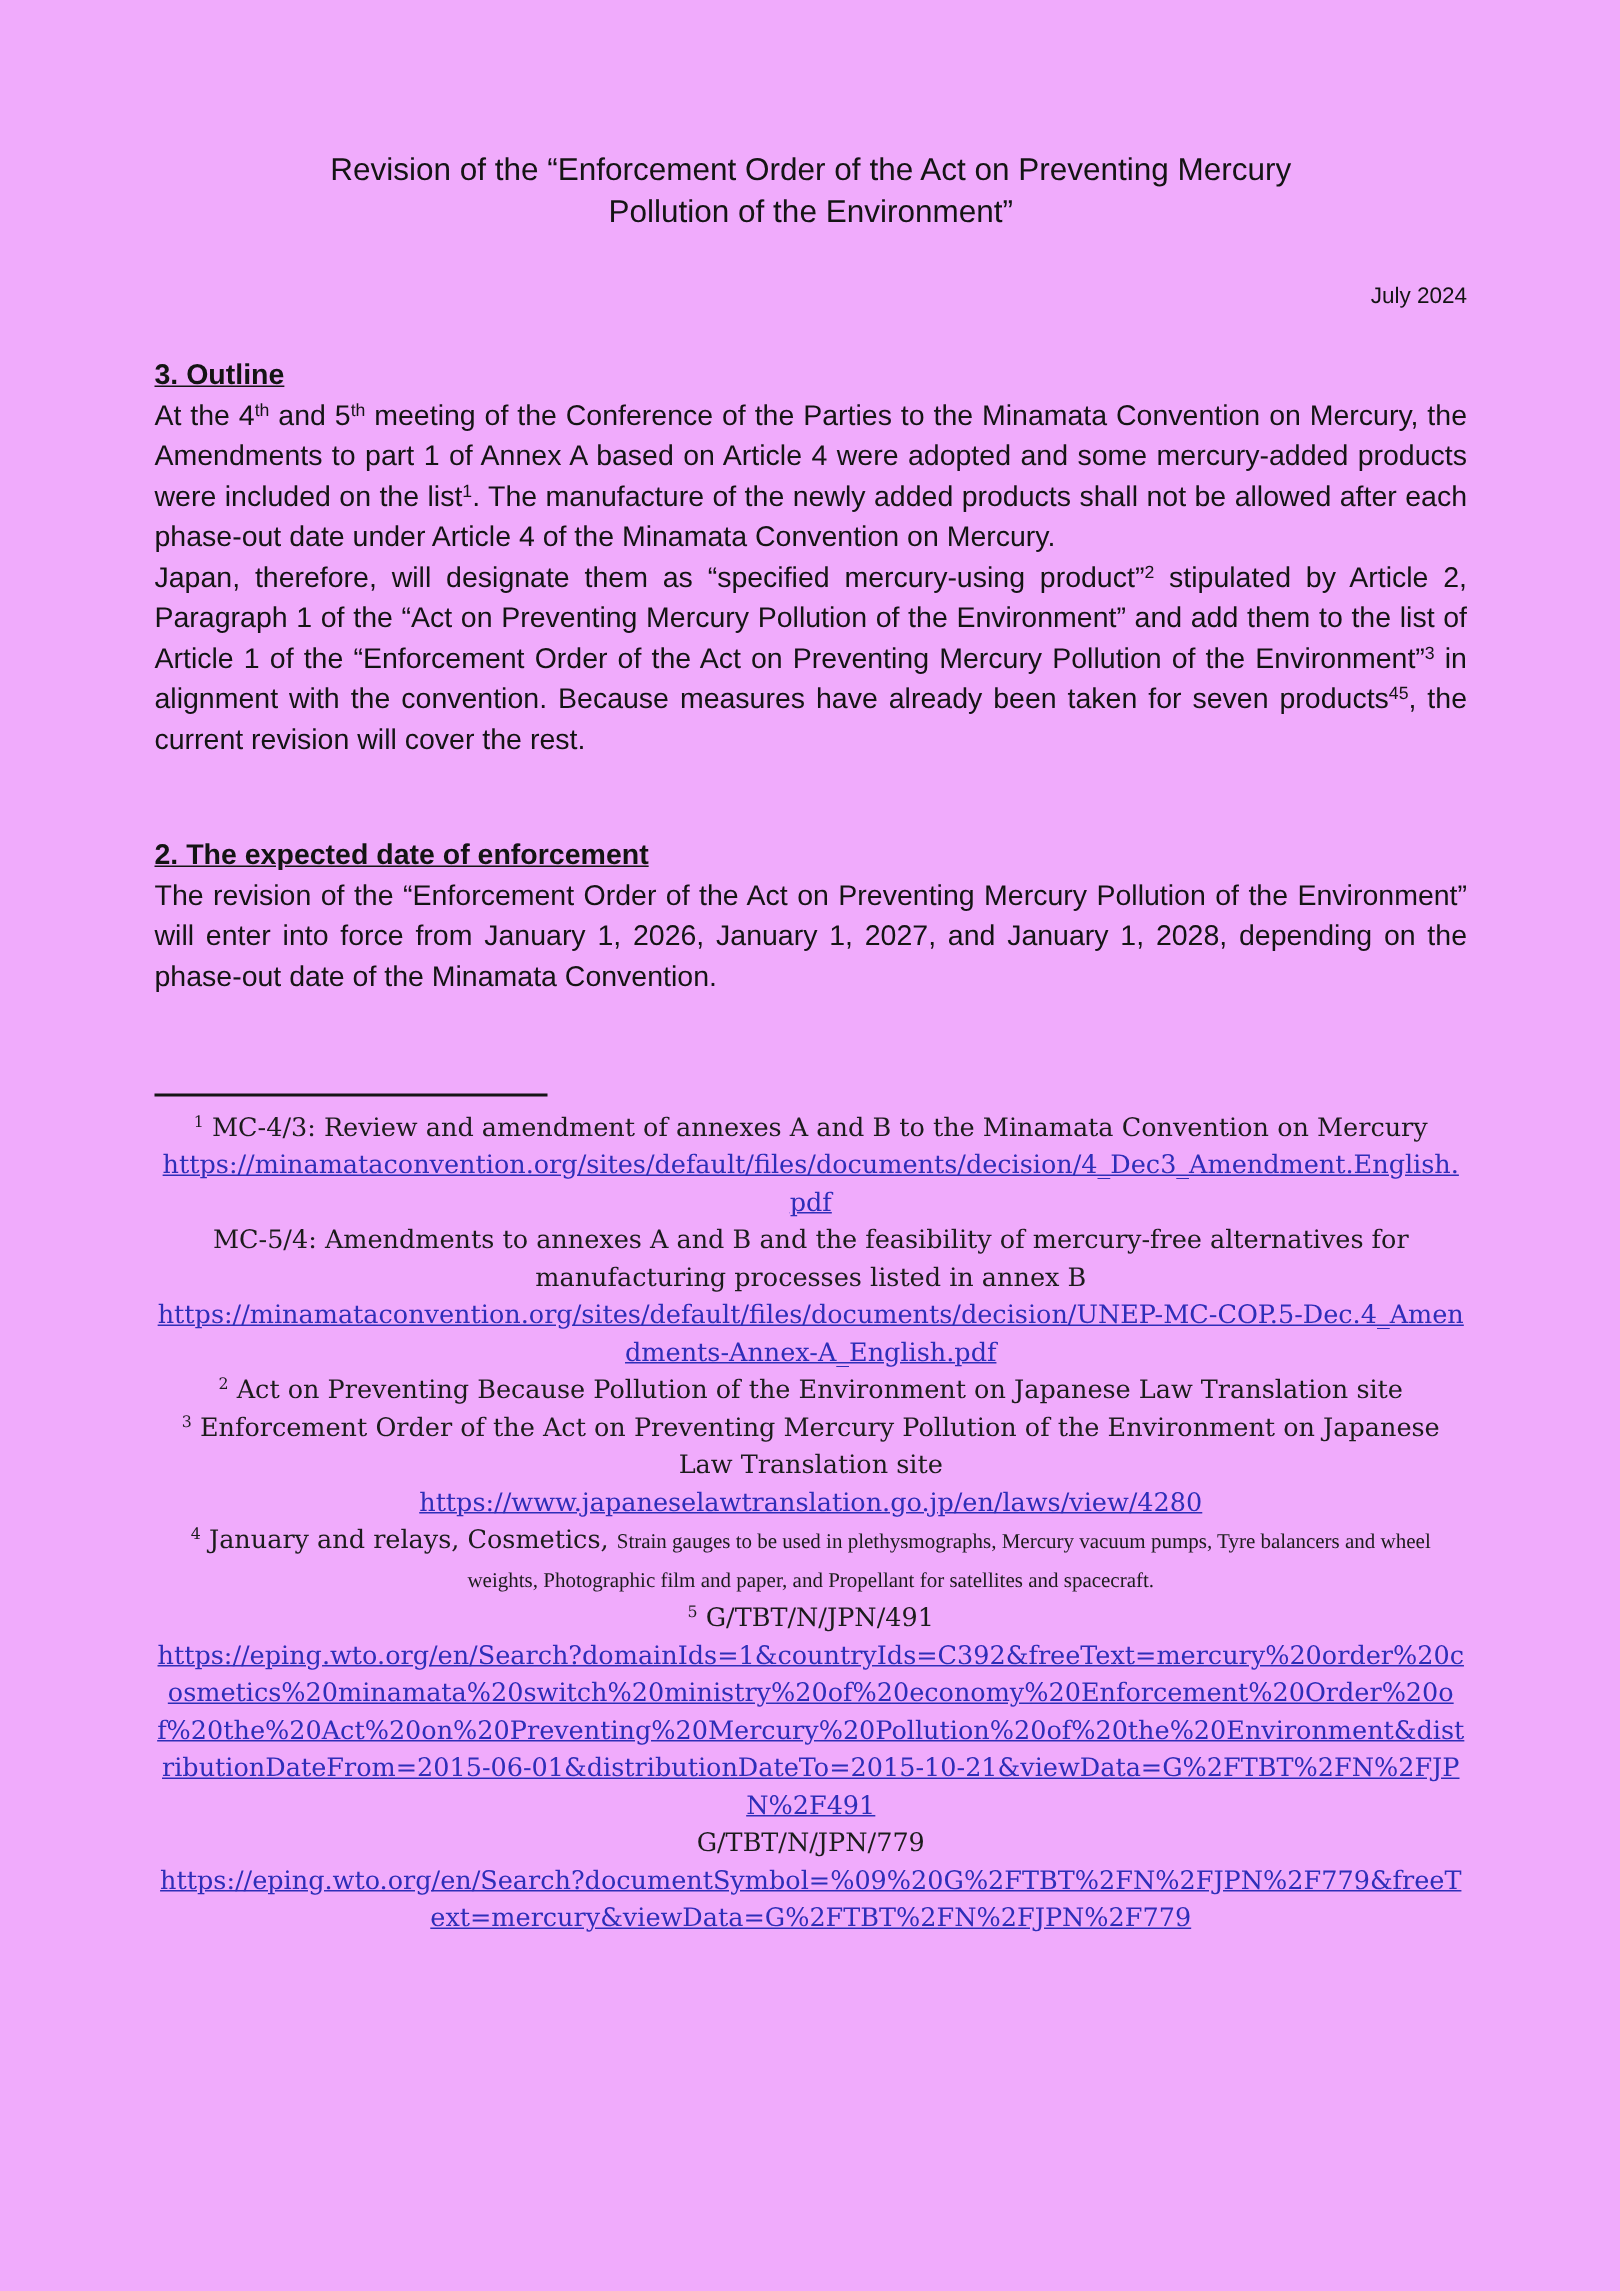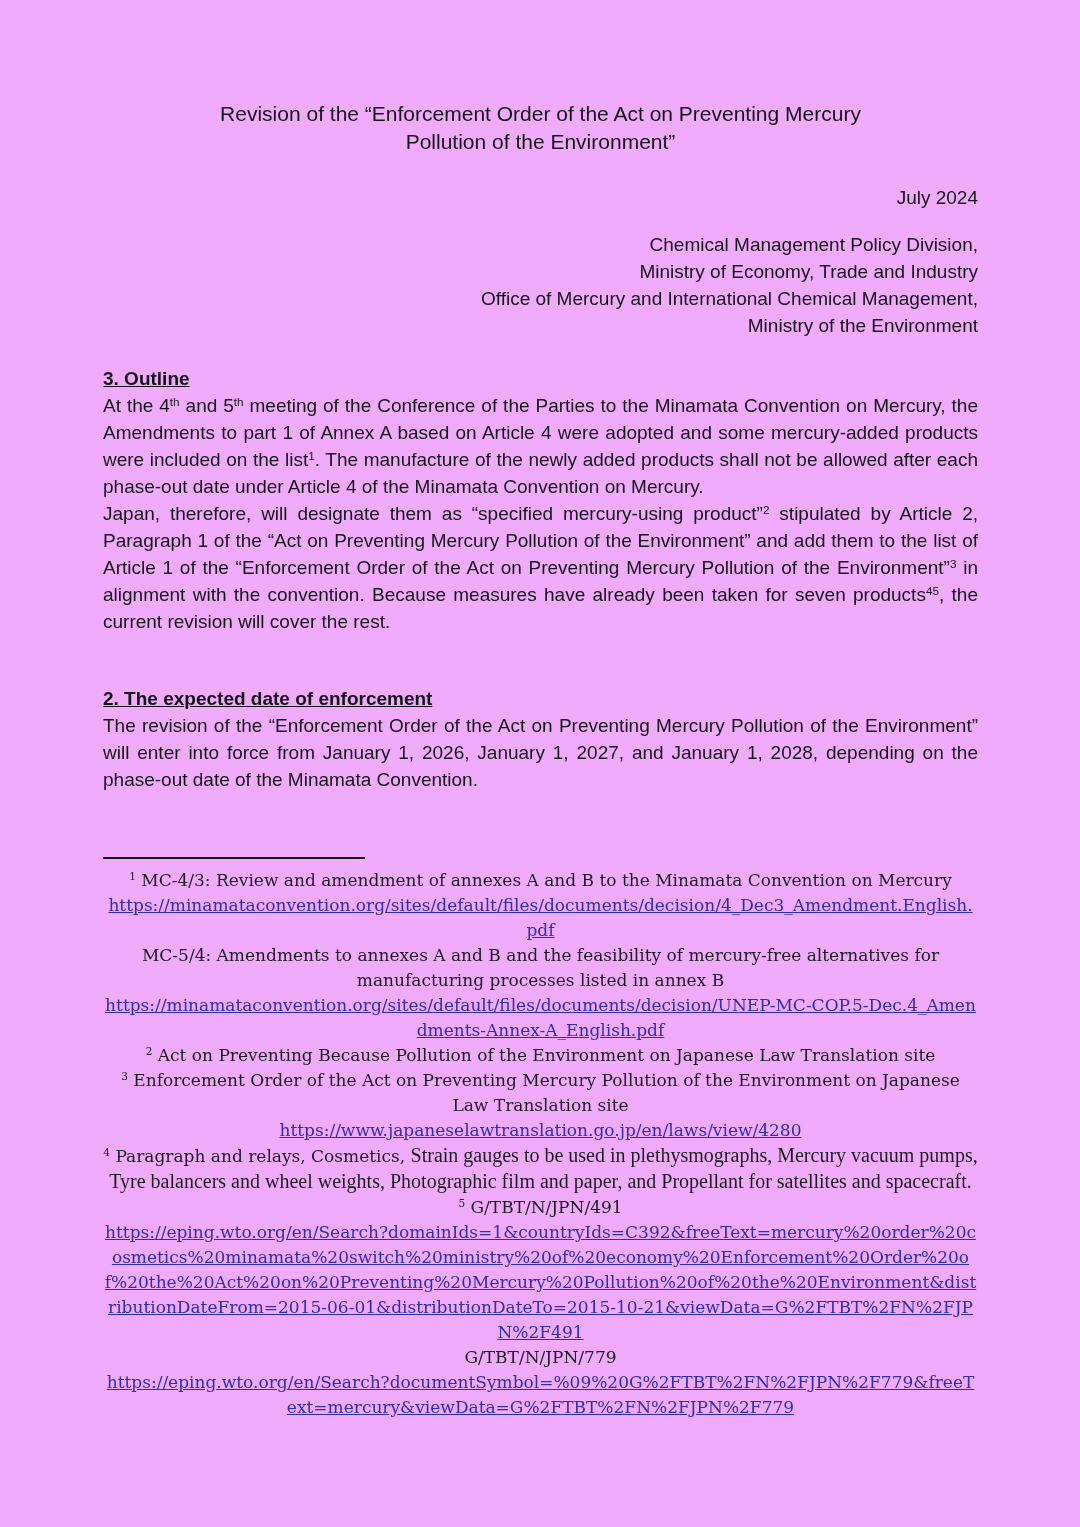--- a/index.html
+++ b/index.html
@@ -17,21 +17,21 @@
   }
   .doc-title {
     font-size: 21px;
     line-height: 28px;
     text-align: center;
     font-weight: 400;
   }
   .doc-date {
     margin-top: 28px;
     text-align: right;
-    font-size: 19px;
+    font-size: 15px;
     line-height: 27px;
   }
   .authors {
     margin-top: 20px;
     text-align: right;
     font-size: 19px;
     line-height: 27px;
   }
   .section { margin: 0; }
   .sec-heading {
@@ -68,47 +68,46 @@
     margin-bottom: 9px;
   }
   .footnote { text-align: center; }
   .footnote a.flink {
     text-decoration: underline;
     word-break: break-all;
     cursor: pointer;
   }
   .times {
     font-family: "Liberation Serif", serif;
-    font-size: 20px;
+    font-size: 14px;
   }
 </style>
 </head>
 <body>
 
 <div class="page" style="color: rgb(20, 20, 20);">
 
   <div class="doc-title">Revision of the “Enforcement Order of the Act on Preventing Mercury<br>Pollution of the Environment”</div>
 
   <div class="doc-date">July 2024</div>
 
-  <div class="authors">Chemical Management Policy Division,<br>Ministry of Economy, Trade and Industry<br>Office of Mercury and International Chemical Management,<br>Ministry of the Environment</div>
 
   <div class="section">
     <div class="sec-heading">3. Outline</div>
     <div class="para"><span>At the 4</span><sup class="ss">th</sup><span> and 5</span><sup class="ss">th</sup><span> meeting of the Conference of the Parties to the Minamata Convention on Mercury, the Amendments to part 1 of Annex A based on Article 4 were adopted and some mercury-added products were included on the list</span><sup class="ss">1</sup><span>. The manufacture of the newly added products shall not be allowed after each phase-out date under Article 4 of the Minamata Convention on Mercury.</span></div>
     <div class="para"><span>Japan, therefore, will designate them as “specified mercury-using product”</span><sup class="ss">2</sup><span> stipulated by Article 2, Paragraph 1 of the “Act on Preventing Mercury Pollution of the Environment” and add them to the list of Article 1 of the “Enforcement Order of the Act on Preventing Mercury Pollution of the Environment”</span><sup class="ss">3</sup><span> in alignment with the convention. Because measures have already been taken for seven products</span><sup class="ss">45</sup><span>, the current revision will cover the rest.</span></div>
   </div>
 
   <div class="section">
     <div class="sec-heading second">2. The expected date of enforcement</div>
     <div class="para"><span>The revision of the “Enforcement Order of the Act on Preventing Mercury Pollution of the Environment” will enter into force from January 1, 2026, January 1, 2027, and January 1, 2028, depending on the phase-out date of the Minamata Convention.</span></div>
   </div>
 
   <div class="footnotes">
     <div class="fn-rule"></div>
     <div class="footnote"><sup class="ss">1</sup><span> MC-4/3: Review and amendment of annexes A and B to the Minamata Convention on Mercury</span><br><a class="flink" href="#" style="color: rgb(46, 46, 184);">https://minamataconvention.org/sites/default/files/documents/decision/4_Dec3_Amendment.English.pdf</a><br><span>MC-5/4: Amendments to annexes A and B and the feasibility of mercury-free alternatives for manufacturing processes listed in annex B</span><br><a class="flink" href="#" style="color: rgb(46, 46, 184);">https://minamataconvention.org/sites/default/files/documents/decision/UNEP-MC-COP.5-Dec.4_Amendments-Annex-A_English.pdf</a></div>
     <div class="footnote"><sup class="ss">2</sup><span> Act on Preventing Because Pollution of the Environment on Japanese Law Translation site</span><br></div>
     <div class="footnote"><sup class="ss">3</sup><span> Enforcement Order of the Act on Preventing Mercury Pollution of the Environment on Japanese Law Translation site</span><br><a class="flink" href="#" style="color: rgb(46, 46, 184);">https://www.japaneselawtranslation.go.jp/en/laws/view/4280</a></div>
-    <div class="footnote"><sup class="ss">4</sup><span> Paragraph and relays, Cosmetics, </span><span class="times">Strain gauges to be used in plethysmographs, Mercury vacuum pumps, Tyre balancers and wheel weights, Photographic film and paper, and Propellant for satellites and spacecraft.</span></div>
+    <div class="footnote"><sup class="ss">4</sup><span> January and relays, Cosmetics, </span><span class="times">Strain gauges to be used in plethysmographs, Mercury vacuum pumps, Tyre balancers and wheel weights, Photographic film and paper, and Propellant for satellites and spacecraft.</span></div>
     <div class="footnote"><sup class="ss">5</sup><span> G/TBT/N/JPN/491</span><br><a class="flink" href="#" style="color: rgb(46, 46, 184);">https://eping.wto.org/en/Search?domainIds=1&amp;countryIds=C392&amp;freeText=mercury%20order%20cosmetics%20minamata%20switch%20ministry%20of%20economy%20Enforcement%20Order%20of%20the%20Act%20on%20Preventing%20Mercury%20Pollution%20of%20the%20Environment&amp;distributionDateFrom=2015-06-01&amp;distributionDateTo=2015-10-21&amp;viewData=G%2FTBT%2FN%2FJPN%2F491</a><br><span>G/TBT/N/JPN/779</span><br><a class="flink" href="#" style="color: rgb(46, 46, 184);">https://eping.wto.org/en/Search?documentSymbol=%09%20G%2FTBT%2FN%2FJPN%2F779&amp;freeText=mercury&amp;viewData=G%2FTBT%2FN%2FJPN%2F779</a></div>
   </div>
 
 </div>
 
 </body></html>

